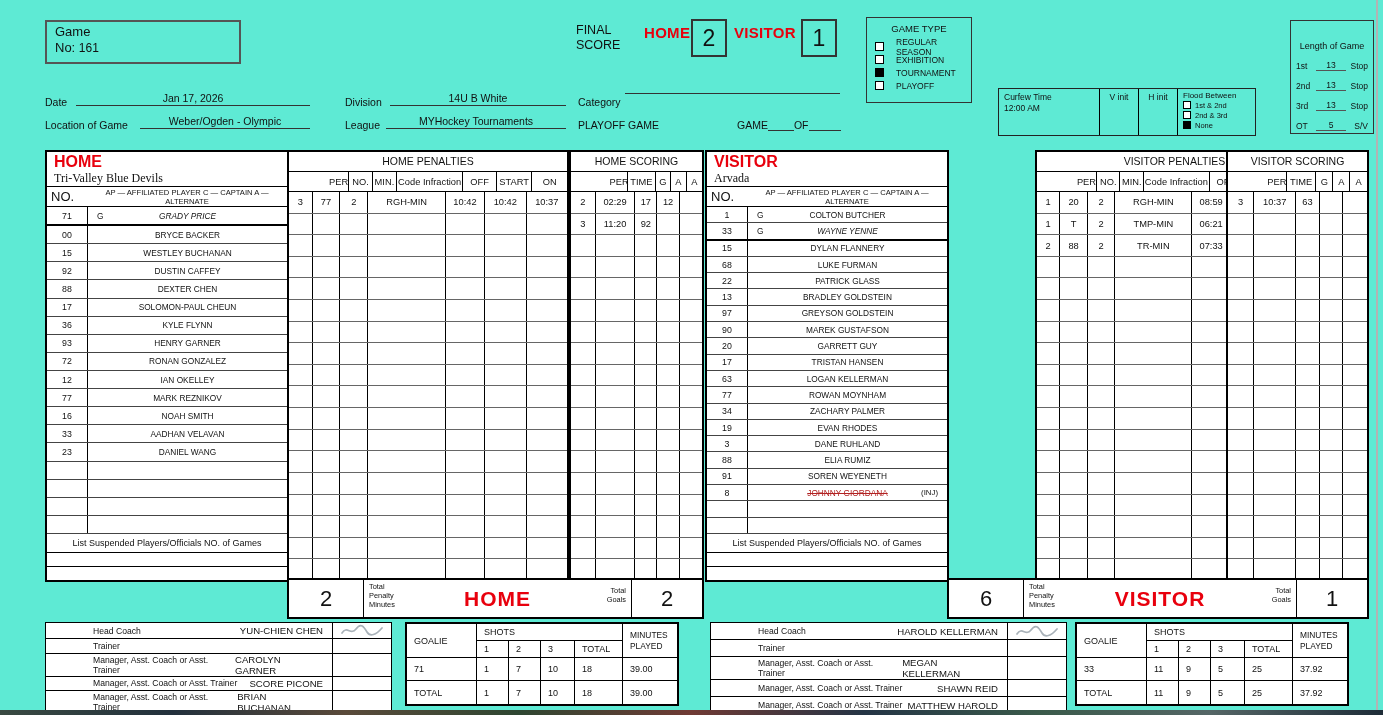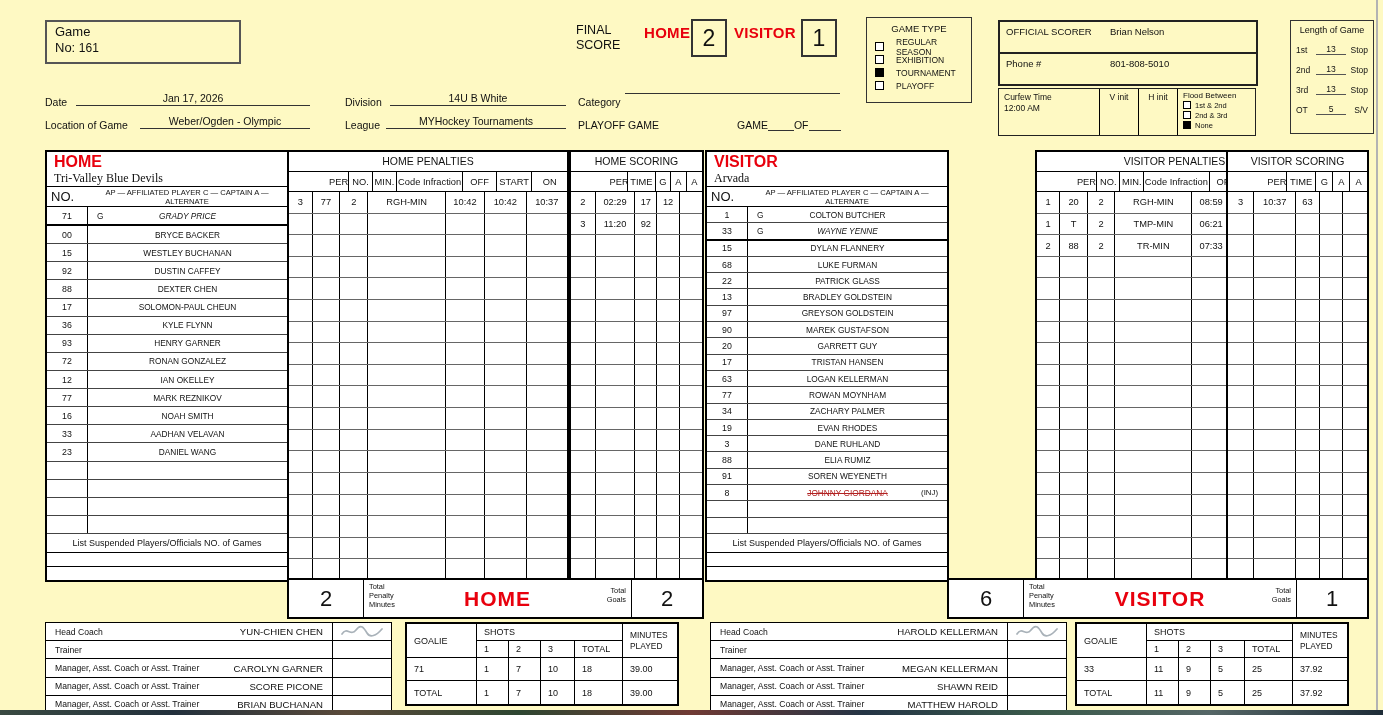--- a/index.html
+++ b/index.html
@@ -1,16 +1,16 @@
 <!DOCTYPE html>
 <html><head>
 <meta charset="utf-8">
 <style>
   html,body{margin:0;padding:0;background:#fff;}
-  .sheet{position:relative;width:1383px;height:715px;background:#fef9c3;
+  .sheet{position:relative;width:1383px;height:715px;background:#5eead4;
     font-family:"Liberation Sans","DejaVu Sans",sans-serif;color:#111;overflow:hidden;}
   .abs{position:absolute;}
   .red{color:#e8000d;}
   .pre{white-space:pre-line;}
 
   
   .game-box{left:45px;top:20px;width:176px;height:36px;border:2px solid #555;padding:2px 8px;font-size:13px;line-height:1.25;}
   .fs-label{left:576px;top:23px;width:48px;font-size:12.5px;line-height:1.2;}
   .team-word{font-size:15px;font-weight:bold;letter-spacing:.3px;}
   .score-box{width:32px;height:34px;border:2px solid #333;display:flex;align-items:center;justify-content:center;font-size:23px;}
@@ -27,21 +27,21 @@
   .scorer-row .val{position:absolute;left:110px;top:4px;font-size:9.5px;}
   .curfew-box{left:998px;top:88px;width:256px;height:46px;border:1.5px solid #222;display:flex;}
   .cf-cell{border-right:1px solid #000;position:relative;font-size:8.5px;}
   .cf-cell:last-child{border-right:none;}
   .cf-main{width:100px;}  .cf-init{width:38px;text-align:center;padding-top:3px;}
   .cf-flood{flex:1;padding:2px 0 0 5px;}
   .cf-main .l1{position:absolute;left:5px;top:3px;} .cf-main .l2{position:absolute;left:5px;top:14px;}
   .flood-opts .opt-row{height:10px;font-size:7.5px;gap:4px;}
   .flood-opts .cb{width:6px;height:6px;}
   .lg-box{left:1290px;top:20px;width:82px;height:112px;border:1.5px solid #333;}
-  .lg-title{text-align:center;font-size:9px;margin-top:4px;}
+  .lg-title{text-align:center;font-size:9px;margin-top:20px;}
   .lg-row{display:flex;align-items:flex-end;margin:9px 5px 0 5px;font-size:8.5px;}
   .lg-p{width:20px;} .lg-v{flex:1;text-align:center;border-bottom:1px solid #555;}
   .lg-m{width:22px;text-align:right;}
   .ilabel{font-size:10.5px;}
   .uline{border-bottom:1.2px solid #333;text-align:center;font-size:10.5px;padding-bottom:1px;}
   .blank{display:inline-block;width:26px;border-bottom:1.2px solid #333;height:11px;vertical-align:bottom;}
 
   
   .roster{top:150px;width:240px;height:428px;border:2px solid #000;display:flex;flex-direction:column;background:#fff;}
   .r-head{height:34px;position:relative;}
@@ -83,21 +83,21 @@
   .t-plabel{position:absolute;left:5px;top:3px;font-size:7.4px;line-height:1.2;}
   .t-side{font-size:21px;font-weight:bold;color:#e8000d;letter-spacing:1px;}
   .t-glabel{position:absolute;right:5px;top:7px;font-size:7.4px;line-height:1.2;text-align:right;}
   .t-goals{width:70px;border-left:1px solid #000;display:flex;align-items:center;justify-content:center;font-size:22px;}
 
   
   .staff{top:622px;height:90px;border:1.5px solid #000;display:flex;flex-direction:column;background:#fff;}
   .s-row{flex:1;display:flex;border-bottom:1px solid #000;}
   .s-row:last-child{border-bottom:none;}
   .s-main{flex:1;display:flex;align-items:center;justify-content:space-between;padding:0 9px;border-right:1px solid #000;}
-  .s-role{font-size:8.6px;} .s-name{font-size:9.6px;}
+  .s-role{font-size:8.6px;margin-left:38px;} .s-name{font-size:9.6px;}
   .s-sig{width:58px;display:flex;align-items:center;justify-content:center;}
 
   
   .gtable{top:622px;width:270px;height:80px;border:2px solid #000;display:grid;
     grid-template-columns:70px 32px 32px 34px 48px 1fr;grid-template-rows:17px 17px 1fr 1fr;background:#fff;}
   .gc{border-right:1px solid #000;border-bottom:1px solid #000;display:flex;align-items:center;padding-left:7px;font-size:9px;box-sizing:border-box;}
   .gc.nr{border-right:none;} .gc.nb{border-bottom:none;}
   .gc.min{font-size:8.4px;line-height:1.2;padding-right:4px;}
 
   .scrollbar{left:1376px;top:0;width:2px;height:715px;background:#b3b3b3;}
@@ -137,30 +137,20 @@
           <span class="cb filled"></span>
           <span>TOURNAMENT</span>
         </div>
         <div class="opt-row">
           <span class="cb"></span>
           <span>PLAYOFF</span>
         </div>
       </div>
   </div>
 
-  <div class="abs scorer-box">
-    <div class="scorer-row">
-      <span class="lab">OFFICIAL SCORER</span>
-      <span class="val">Brian  Nelson</span>
-    </div>
-    <div class="scorer-row">
-      <span class="lab">Phone #</span>
-      <span class="val">801-808-5010</span>
-    </div>
-  </div>
 
   <div class="abs curfew-box">
     <div class="cf-cell cf-main">
       <span class="l1">Curfew Time</span>
       <span class="l2">12:00 AM</span>
     </div>
     <div class="cf-cell cf-init">V init</div>
     <div class="cf-cell cf-init">H init</div>
     <div class="cf-cell cf-flood">
       <div style="font-size:8px;">Flood Between</div>

